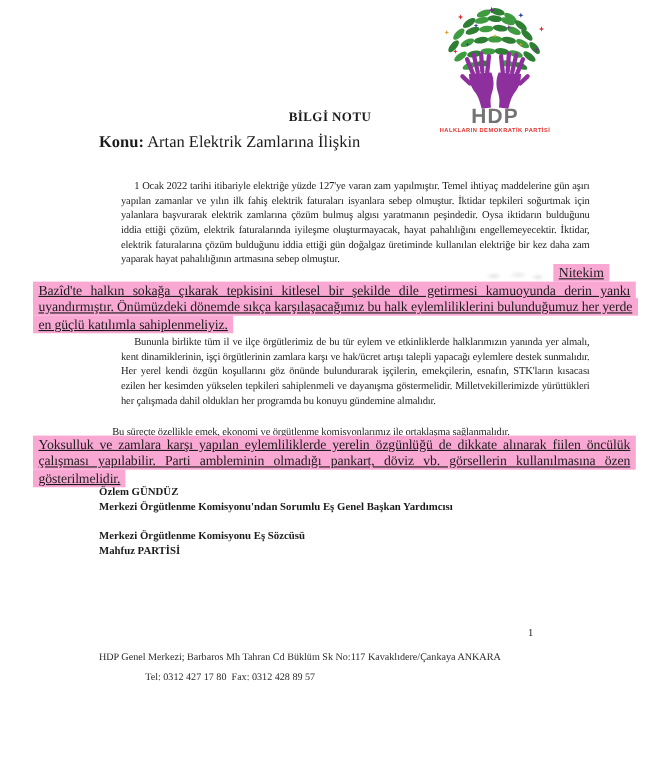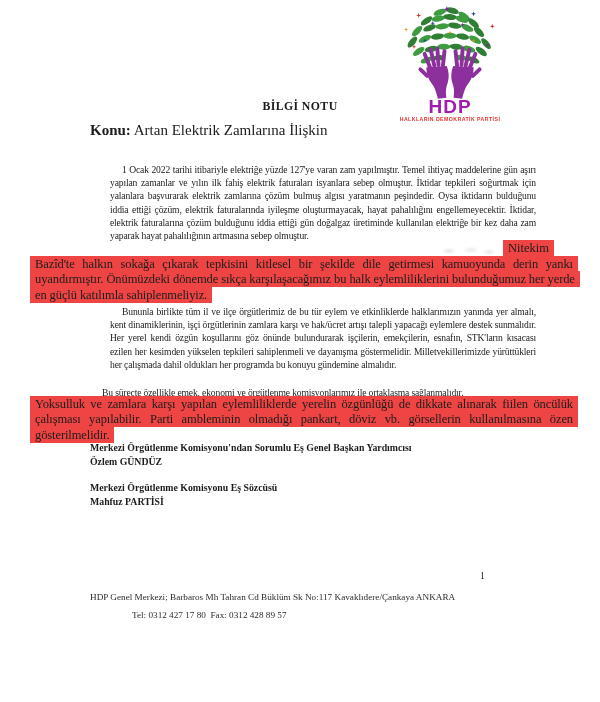--- a/index.html
+++ b/index.html
@@ -5,21 +5,21 @@
   html,body { margin:0; padding:0; background:#ffffff; }
   .page {
     position:relative; width:600px; height:702px; background:#fff;
     font-family:"Liberation Serif", serif; color:#1c1c1c; overflow:hidden;
   }
   
   .logo { position:absolute; left:390px; top:6px; width:120px; text-align:center; }
   .logo svg { display:block; margin:0 auto; }
   .logo-acronym {
     font-family:"Liberation Sans", sans-serif; font-weight:bold;
-    font-size:19px; letter-spacing:1px; color:#a21caf; line-height:18px; margin-top:-2px;
+    font-size:19px; letter-spacing:1px; color:#737373; line-height:18px; margin-top:-2px;
   }
   .logo-subtitle {
     font-family:"Liberation Sans", sans-serif; font-weight:bold;
     font-size:5.2px; letter-spacing:.45px; color:#e5322d; line-height:7px;
   }
   
   .doc-title {
     position:absolute; top:99px; left:0; width:600px; text-align:center;
     font-weight:bold; font-size:11.8px; letter-spacing:.4px;
   }
@@ -29,22 +29,22 @@
     position:absolute; left:90px; width:426px; text-align:justify;
     font-size:9.6px; line-height:13.2px; letter-spacing:-0.15px;
   }
   .indent { text-indent:12px;margin-left:20px; }
   .p1 { top:163px; }
   .p2-lead { top:245px; white-space:nowrap; text-indent:12px; }
   .p3 { top:305px; }
   .p4 { top:386px; text-indent:12px; }
   
   .hl {
-    background:#ef4444; padding:1px 5px;
-    -webkit-box-decoration-break:clone; box-decoration-break:clone;
+    background:#f9a8d4; padding:1px 5px;
+    -webkit-box-decoration-break:clone; box-decoration-break:clone;text-decoration:underline;
   }
   .hl-nitekim {
     position:absolute; top:241px; left:503px; font-size:12.5px; line-height:15px;
   }
   .hl-block {
     position:absolute; left:30px; width:548px; text-align:justify;
     font-size:12.5px; line-height:15.4px; letter-spacing:-0.1px;
   }
   .hl-block-1 { top:257px; }
   .hl-block-2 { top:397px; }
@@ -152,22 +152,22 @@
   <div class="erased"></div>
   <div class="hl-nitekim"><span class="hl">Nitekim</span></div>
   <div class="hl-block hl-block-1"><span class="hl">Bazîd'te halkın sokağa çıkarak tepkisini kitlesel bir şekilde dile getirmesi kamuoyunda derin yankı uyandırmıştır. Önümüzdeki dönemde sıkça karşılaşacağımız bu halk eylemliliklerini bulunduğumuz her yerde en güçlü katılımla sahiplenmeliyiz.</span></div>
 
   <div class="body-text indent p3">Bununla birlikte tüm il ve ilçe örgütlerimiz de bu tür eylem ve etkinliklerde halklarımızın yanında yer almalı, kent dinamiklerinin, işçi örgütlerinin zamlara karşı ve hak/ücret artışı talepli yapacağı eylemlere destek sunmalıdır. Her yerel kendi özgün koşullarını göz önünde bulundurarak işçilerin, emekçilerin, esnafın, STK'ların kısacası ezilen her kesimden yükselen tepkileri sahiplenmeli ve dayanışma göstermelidir. Milletvekillerimizde yürüttükleri her çalışmada dahil oldukları her programda bu konuyu gündemine almalıdır.</div>
   <div class="body-text p4">Bu süreçte özellikle emek, ekonomi ve örgütlenme komisyonlarımız ile ortaklaşma sağlanmalıdır.</div>
 
   <div class="hl-block hl-block-2"><span class="hl">Yoksulluk ve zamlara karşı yapılan eylemliliklerde yerelin özgünlüğü de dikkate alınarak fiilen öncülük çalışması yapılabilir. Parti ambleminin olmadığı pankart, döviz vb. görsellerin kullanılmasına özen gösterilmelidir.</span></div>
 
   <div class="sig sig-1">
+    <div>Özlem GÜNDÜZ</div>
     <div>Merkezi Örgütlenme Komisyonu'ndan Sorumlu Eş Genel Başkan Yardımcısı</div>
-    <div>Özlem GÜNDÜZ</div>
   </div>
   <div class="sig sig-2">
     <div>Merkezi Örgütlenme Komisyonu Eş Sözcüsü</div>
     <div>Mahfuz PARTİSİ</div>
   </div>
 
   <div class="page-number">1</div>
   <div class="footer-line footer-address">HDP Genel Merkezi; Barbaros Mh Tahran Cd Büklüm Sk No:117 Kavaklıdere/Çankaya ANKARA</div>
   <div class="footer-line footer-contact">Tel: 0312 427 17 80  Fax: 0312 428 89 57</div>
 

